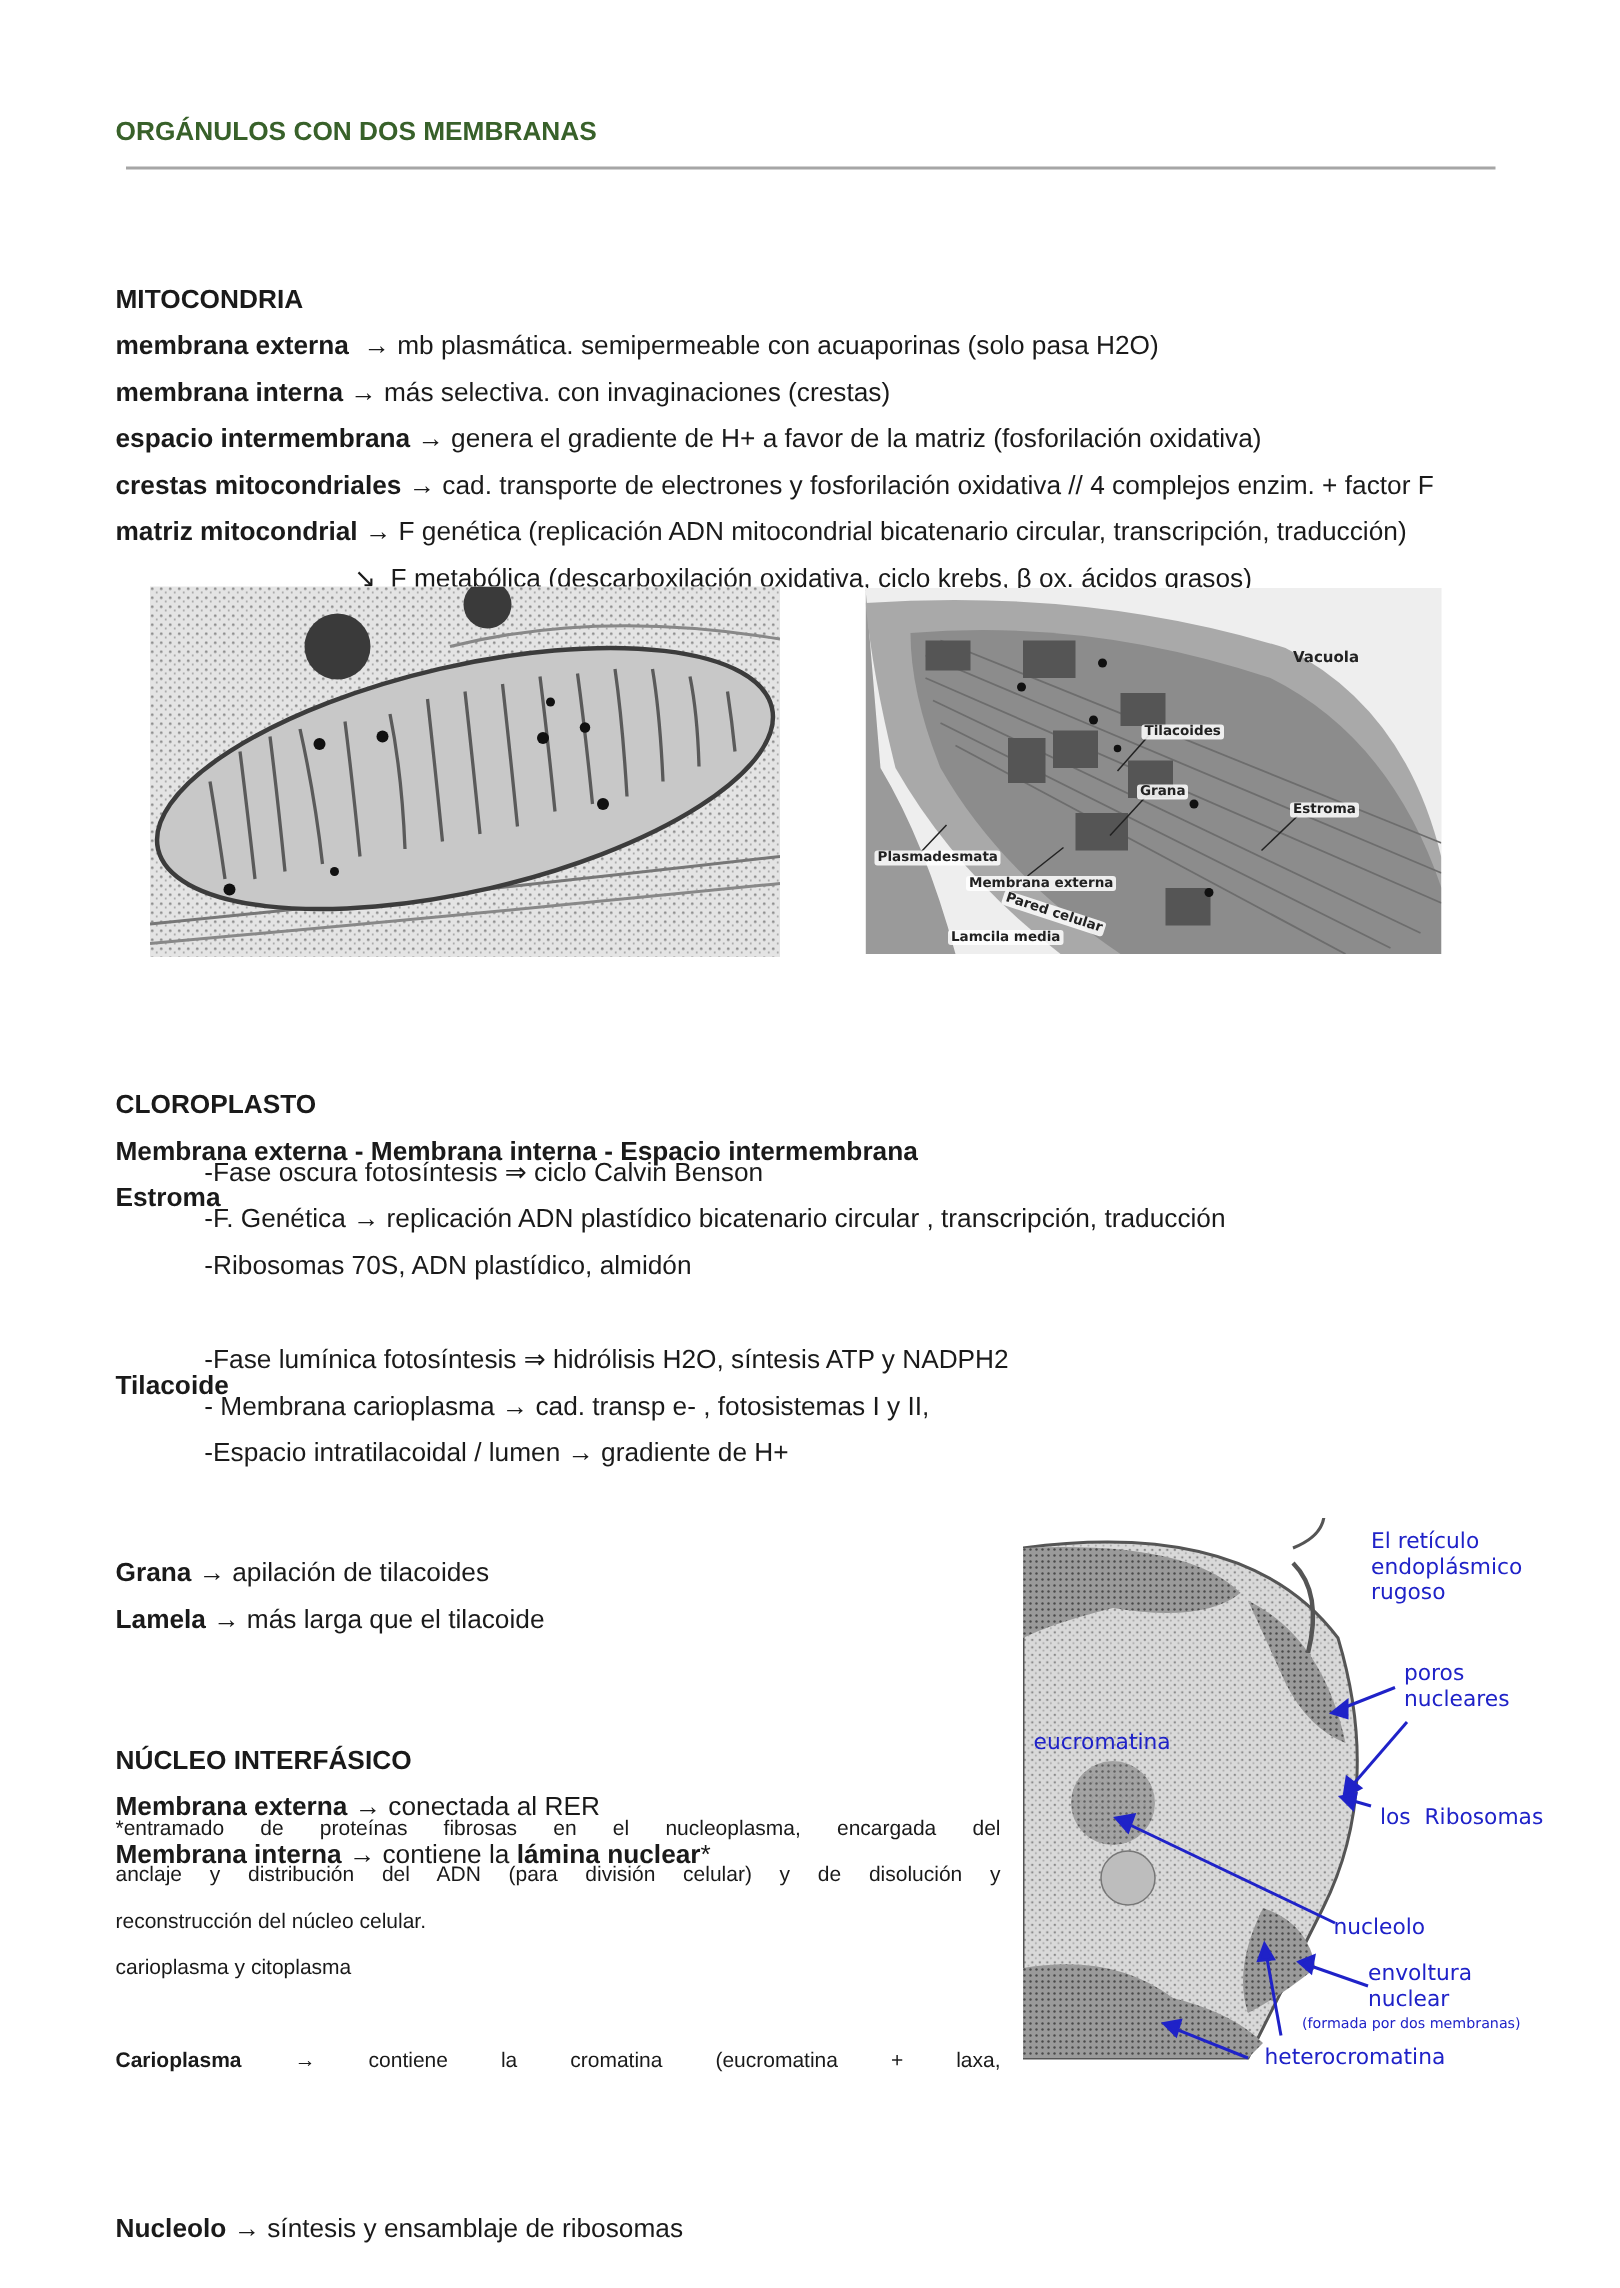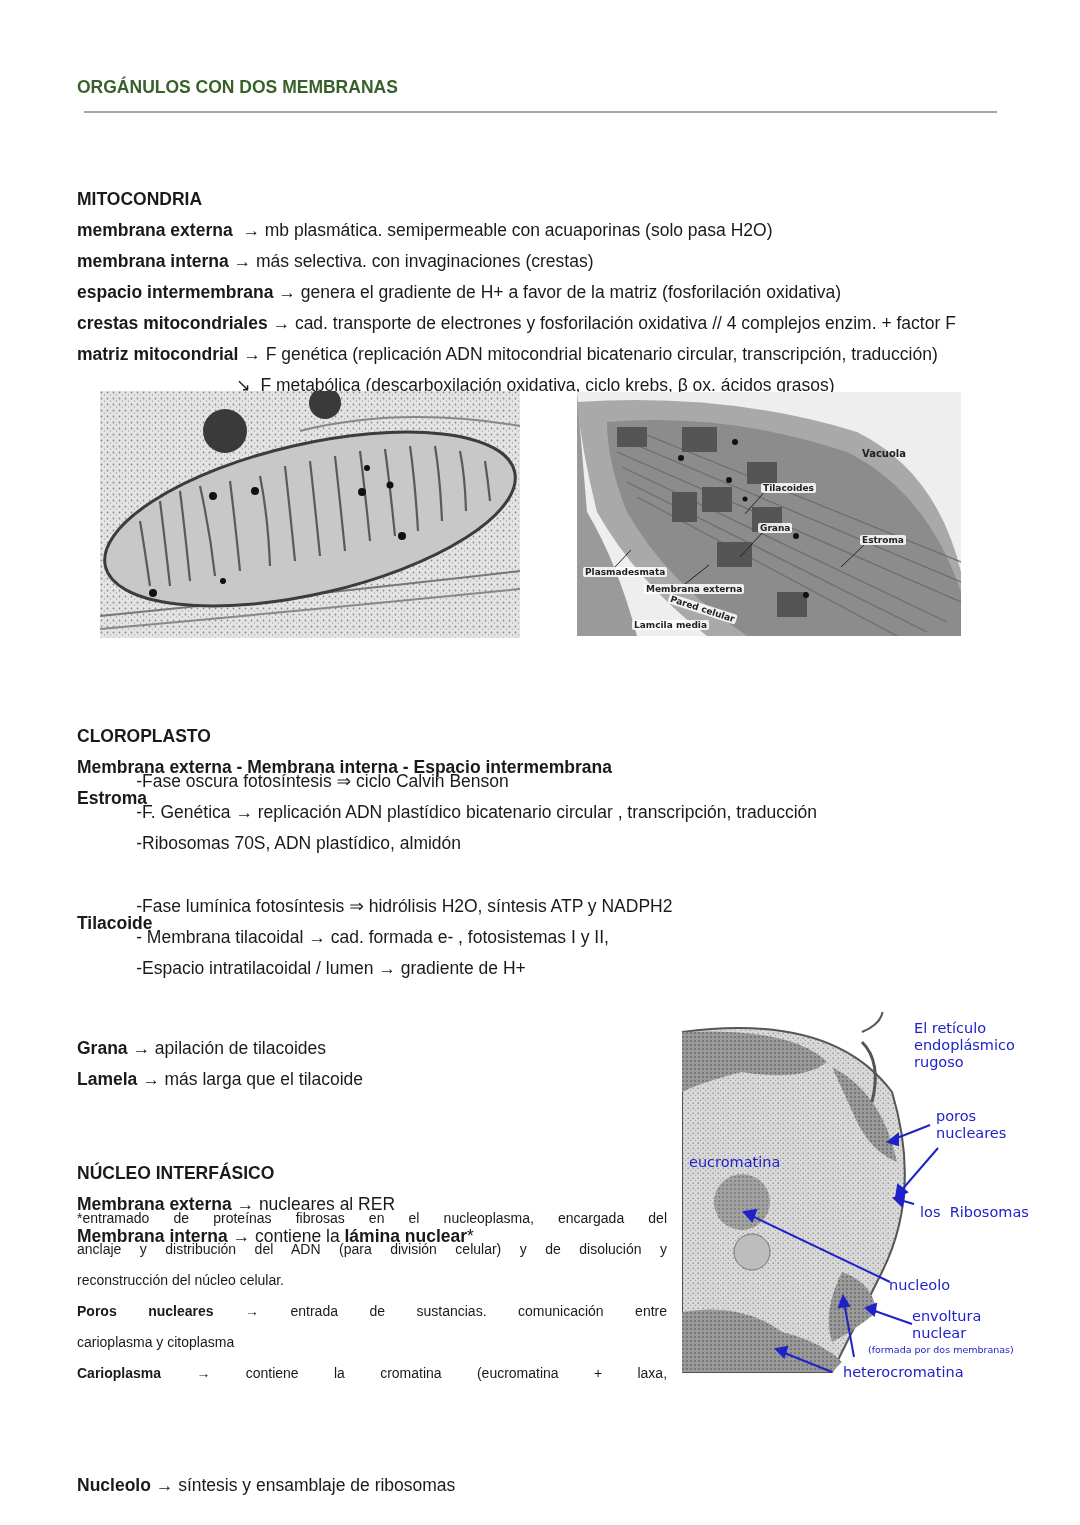--- a/index.html
+++ b/index.html
@@ -123,41 +123,41 @@
         <circle cx="229" cy="203" r="3"></circle>
     </g>
     <g stroke="#222" stroke-width="1">
       <line x1="190" y1="97" x2="168" y2="122"></line>
         <line x1="186" y1="140" x2="163" y2="165"></line>
       <line x1="288" y1="152" x2="264" y2="175"></line>
         <line x1="54" y1="158" x2="37" y2="176"></line>
       <line x1="132" y1="173" x2="108" y2="192"></line>
     </g>
   </svg>
-  <span class="lbl" style="left:283px;top:41px;font-size:10px;background:transparent;margin-top:15px;">Vacuola</span>
+  <span class="lbl" style="left:283px;top:41px;font-size:10px;background:transparent;">Vacuola</span>
   <span class="lbl" style="left:184px;top:91px;">Tilacoides</span>
   <span class="lbl" style="left:181px;top:131px;">Grana</span>
   <span class="lbl" style="left:283px;top:143px;">Estroma</span>
   <span class="lbl" style="left:6px;top:175px;">Plasmadesmata</span>
   <span class="lbl" style="left:67px;top:192px;">Membrana externa</span>
   <span class="lbl" style="left:90px;top:212px;transform:rotate(18deg);">Pared celular</span>
   <span class="lbl" style="left:55px;top:228px;">Lamcila media</span>
 </div>
 
 <div class="line b" style="top:677px">CLOROPLASTO</div>
 <div class="line b" style="top:708px">Membrana externa - Membrana interna - Espacio intermembrana</div>
 <div class="line b" style="top:739px">Estroma</div>
 
 <div class="bullet" style="top:770px"><span class="dash">-</span><span>Fase oscura fotosíntesis ⇒ ciclo Calvin Benson</span></div>
 <div class="bullet" style="top:801px"><span class="dash">-</span><span>F. Genética → replicación ADN plastídico bicatenario circular , transcripción, traducción</span></div>
 <div class="bullet" style="top:832px"><span class="dash">-</span><span>Ribosomas 70S, ADN plastídico, almidón</span></div>
 
 <div class="line b" style="top:864px">Tilacoide</div>
 <div class="bullet" style="top:895px"><span class="dash">-</span><span>Fase lumínica fotosíntesis ⇒ hidrólisis H2O, síntesis ATP y NADPH2</span></div>
-<div class="bullet" style="top:926px"><span class="dash">-</span><span style="white-space:pre"> Membrana tilacoidal → cad. formada e- , fotosistemas I y II,</span></div>
+<div class="bullet" style="top:926px"><span class="dash">-</span><span style="white-space:pre"> Membrana carioplasma → cad. transp e- , fotosistemas I y II,</span></div>
 <div class="bullet" style="top:957px"><span class="dash">-</span><span>Espacio intratilacoidal / lumen → gradiente de H+</span></div>
 
 <div class="line" style="top:989px">
   <span class="b">Grana</span><span> → </span><span>apilación de tilacoides</span>
 </div>
 <div class="line" style="top:1020px">
   <span class="b">Lamela</span><span> → </span><span>más larga que el tilacoide</span>
 </div>
 
 <div class="img-box" style="left:682px;top:1012px;width:360px;height:375px;">
@@ -215,34 +215,33 @@
   <div class="nlbl" style="left:230px;top:296px;">
     <div>envoltura</div>
     <div>nuclear</div>
   </div>
   <div class="nlbl" style="left:186px;top:329px;font-size:9.5px;text-align:right;">(formada por dos membranas)</div>
   <div class="nlbl" style="left:161px;top:352px;">heterocromatina</div>
 </div>
 
 <div class="line b" style="top:1114px">NÚCLEO INTERFÁSICO</div>
 <div class="line" style="top:1145px">
-  <span class="b">Membrana externa</span><span> → </span><span>nucleares al RER</span>
+  <span class="b">Membrana externa</span><span> → </span><span>conectada al RER</span>
 </div>
 <div class="line" style="top:1177px">
   <span class="b">Membrana interna</span><span> → </span><span style="white-space:pre">contiene la </span><span class="b">lámina nuclear</span><span>*</span>
 </div>
 
 <div class="just" style="top:1203px">
   <span class="just-line">*entramado de proteínas fibrosas en el nucleoplasma, encargada del</span>
   <span class="just-line">anclaje y distribución del ADN (para división celular) y de disolución y</span>
   <span class="just-line last">reconstrucción del núcleo celular.</span>
 </div>
 
 <div class="just" style="top:1296px">
-  <span class="just-line"><span class="b">Poros nucleares</span> <span> → </span> <span>entrada de sustancias. comunicación entre</span></span>
   <span class="just-line last">carioplasma y citoplasma</span>
 </div>
 
 <div class="just" style="top:1358px">
   <span class="just-line"><span class="b">Carioplasma</span> <span> → </span> <span>contiene la cromatina (eucromatina + laxa,</span></span>
 </div>
 
 <div class="line" style="top:1426px">
   <span class="b">Nucleolo</span><span> → </span><span>síntesis y ensamblaje de ribosomas</span>
 </div>

